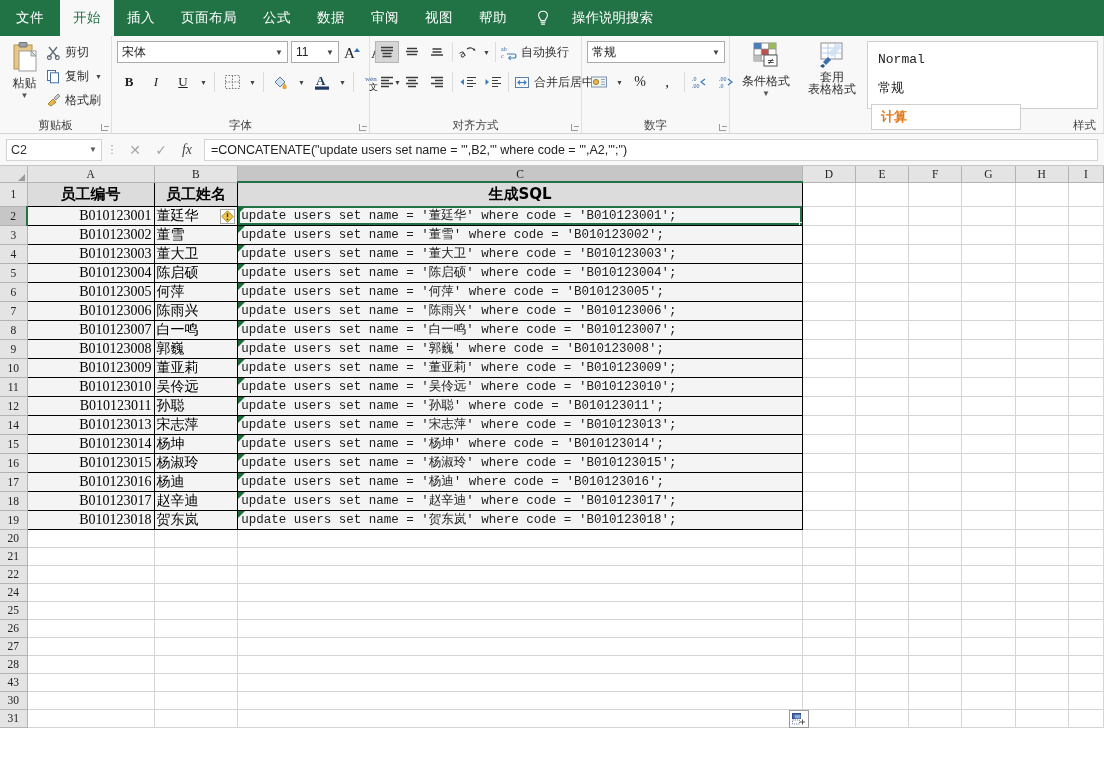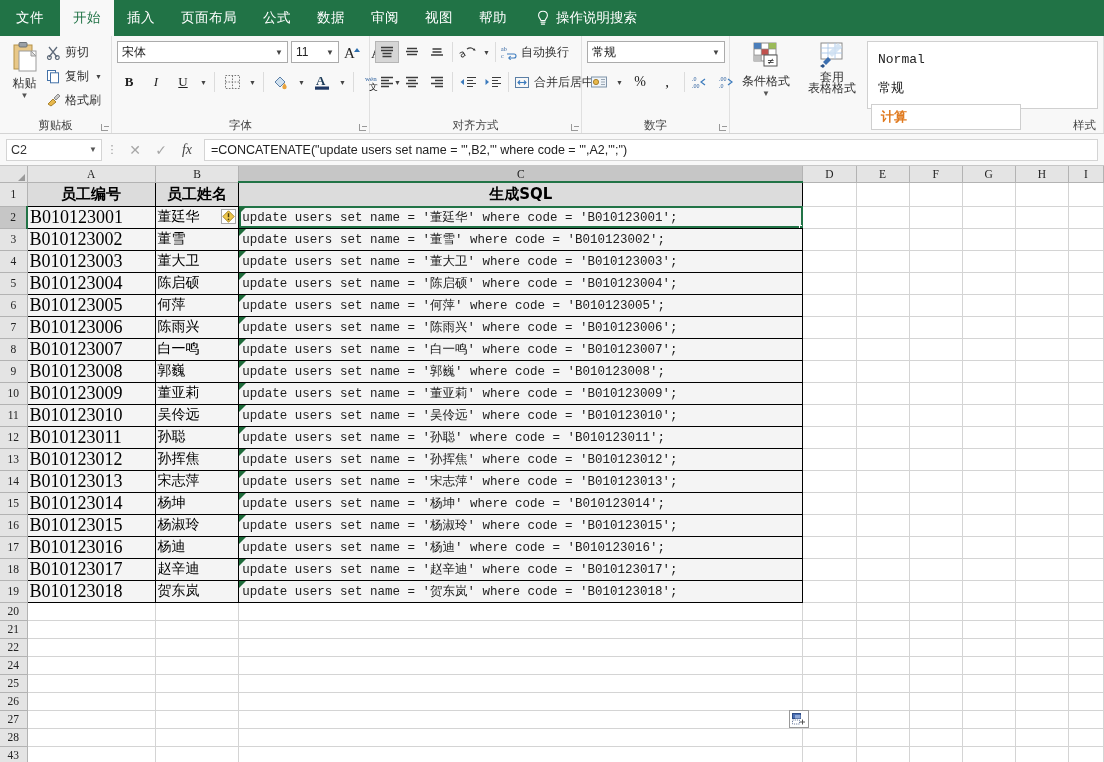--- a/index.html
+++ b/index.html
@@ -26,21 +26,21 @@
     letter-spacing: .5px;
     cursor: default;
     white-space: nowrap;
   }
   .tab.active {
     background: #f8f8f8;
     color: #217346;
   }
   .tab.file { padding: 0 16px; }
   .tellme {
-    display: flex; align-items: center; gap: 6px;
+    display: flex; align-items: center; gap: 22px;
     color: #fff; font-size: 13.5px; padding-left: 16px;
   }
   .bulb { width: 14px; height: 16px; display: inline-block; position: relative; }
   .bulb svg { display:block; }
 
   
   .ribbon {
     height: 98px;
     background: #f8f8f8;
     border-bottom: 1px solid #d4d4d4;
@@ -239,22 +239,22 @@
   td.hdrcell {
     border: 1px solid #000;
     background: #dcdcdc;
     font-weight: bold;
     font-size: 15px;
     text-align: center;
     font-family: "DejaVu Sans", "Liberation Sans", sans-serif;
   }
   td.acode {
     font-family: "Liberation Serif", "DejaVu Serif", serif;
-    font-size: 18px;
-    text-align: left;
+    font-size: 14px;
+    text-align: right;
   }
   td.bname {
     font-family: "DejaVu Sans", "Liberation Sans", sans-serif;
     font-size: 14px;
     text-align: left;
     position: relative;
   }
   td.csql {
     font-family: "Liberation Mono", "DejaVu Sans Mono", monospace;
     font-size: 12.5px;
@@ -600,21 +600,21 @@
         <span class="ico">
           <svg width="32" height="28" viewBox="0 0 32 28">
             <rect x="5" y="2" width="21" height="16" fill="#fff" stroke="#8a8a8a"></rect>
             <path d="M5 7h21M5 12h21M12 2v16M19 2v16" stroke="#a9c6e8" stroke-width=".9"></path>
             <path d="M12 12 L22 2 L26 6 L16 16 Z" fill="#cfe0f2" opacity=".85"></path>
             <path d="M7 21 L12 16 L15 19 L10 24 Z" fill="#3c6fb0"></path>
             <path d="M4 25 l3-2 l2 2 l-2 2z" fill="#2a5288"></path>
           </svg>
         </span>
         <span class="lbl" style="line-height:12px;">套用</span>
-        <span class="lbl" style="line-height:12px;margin-top:0;font-family:Liberation Mono, monospace;">表格格式</span>
+        <span class="lbl" style="line-height:12px;margin-top:0;">表格格式</span>
       </div>
       <div style="flex:1;min-width:0;padding-top:2px;">
         <div class="stylebox">
           <div class="stylecell st-normal">Normal</div>
           <div class="stylecell st-changui">常规</div>
           <div class="stylecell st-jisuan">计算</div>
           <div class="stylecell st-check">检查单元格</div>
         </div>
       </div>
     </div>
@@ -807,32 +807,20 @@
           <td class="cell bordered bname">孙聪</td>
           <td class="cell bordered csql"><span class="fmark"></span><span>update users set name = '孙聪' where code =  'B010123011';</span></td>
           <td class="cell"></td>
           <td class="cell"></td>
           <td class="cell"></td>
           <td class="cell"></td>
           <td class="cell"></td>
           <td class="cell"></td>
         </tr>
         <tr style="height: 18px;">
-          <th class="rowhdr">13</th>
-          <td class="cell bordered acode">B010123012</td>
-          <td class="cell bordered bname">孙挥焦</td>
-          <td class="cell bordered csql"><span class="fmark"></span><span>update users set name = '孙挥焦' where code =  'B010123012';</span></td>
-          <td class="cell"></td>
-          <td class="cell"></td>
-          <td class="cell"></td>
-          <td class="cell"></td>
-          <td class="cell"></td>
-          <td class="cell"></td>
-        </tr>
-        <tr style="height: 18px;">
           <th class="rowhdr">14</th>
           <td class="cell bordered acode">B010123013</td>
           <td class="cell bordered bname">宋志萍</td>
           <td class="cell bordered csql"><span class="fmark"></span><span>update users set name = '宋志萍' where code =  'B010123013';</span></td>
           <td class="cell"></td>
           <td class="cell"></td>
           <td class="cell"></td>
           <td class="cell"></td>
           <td class="cell"></td>
           <td class="cell"></td>

